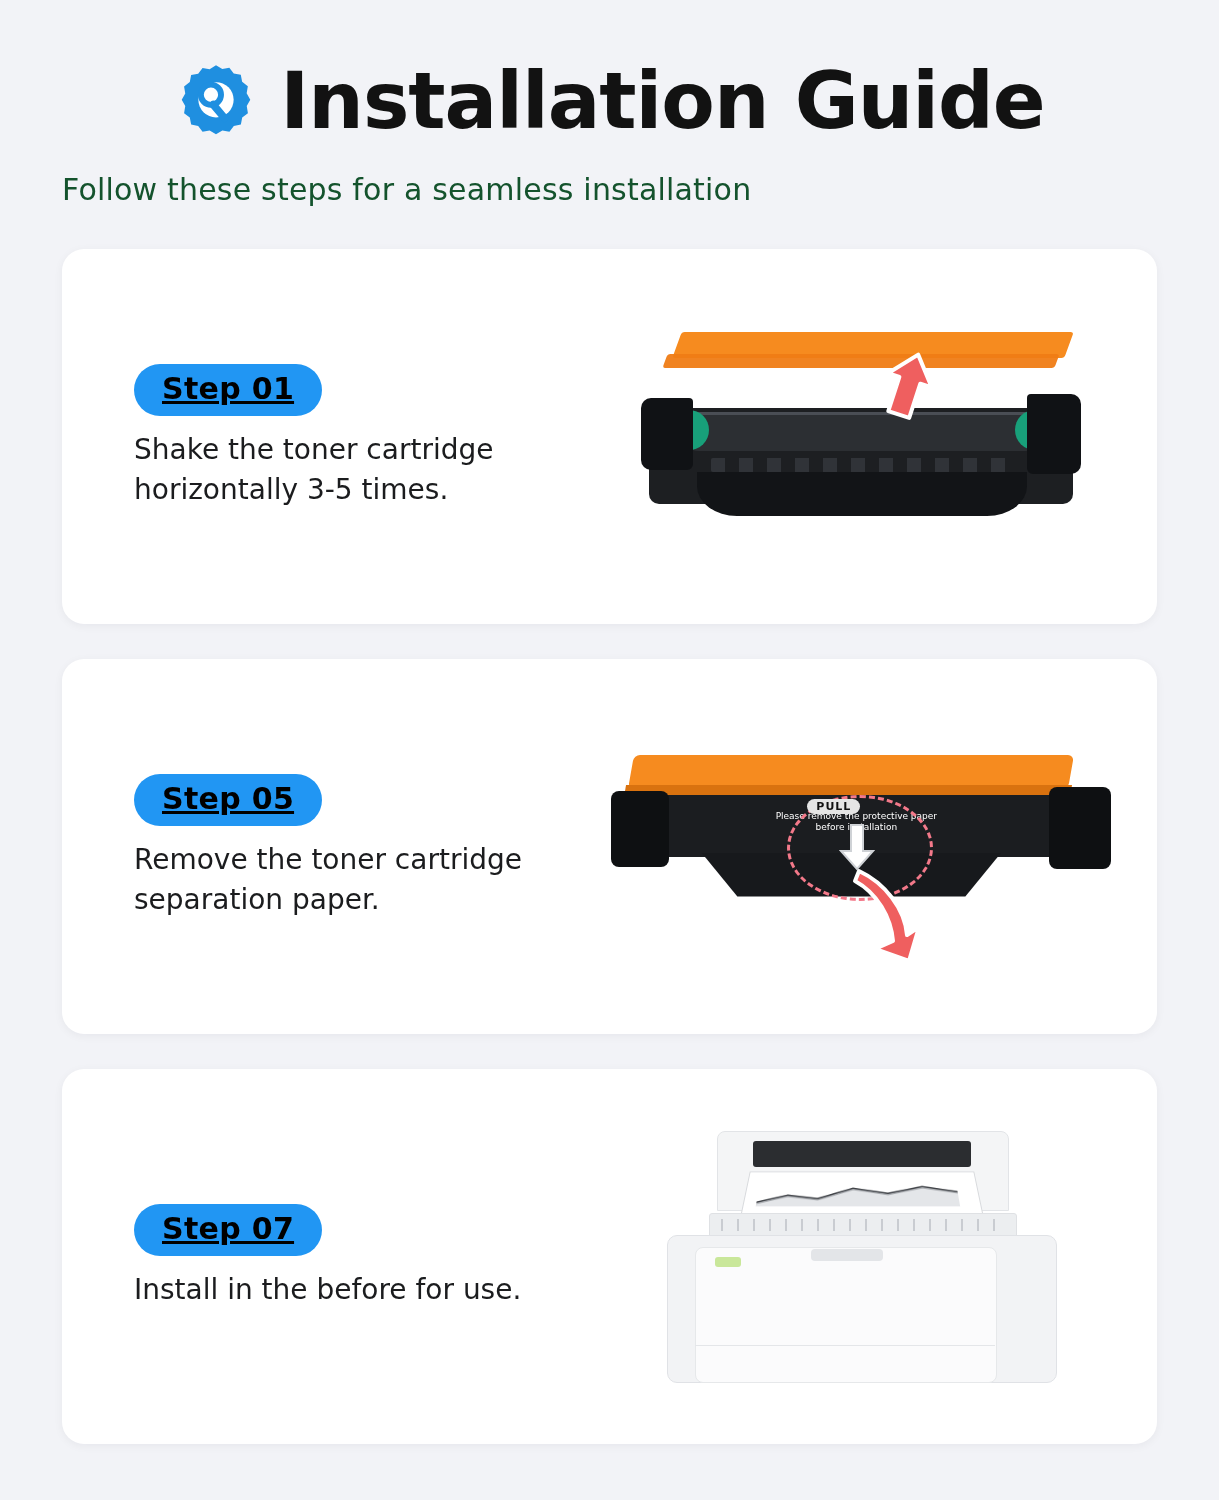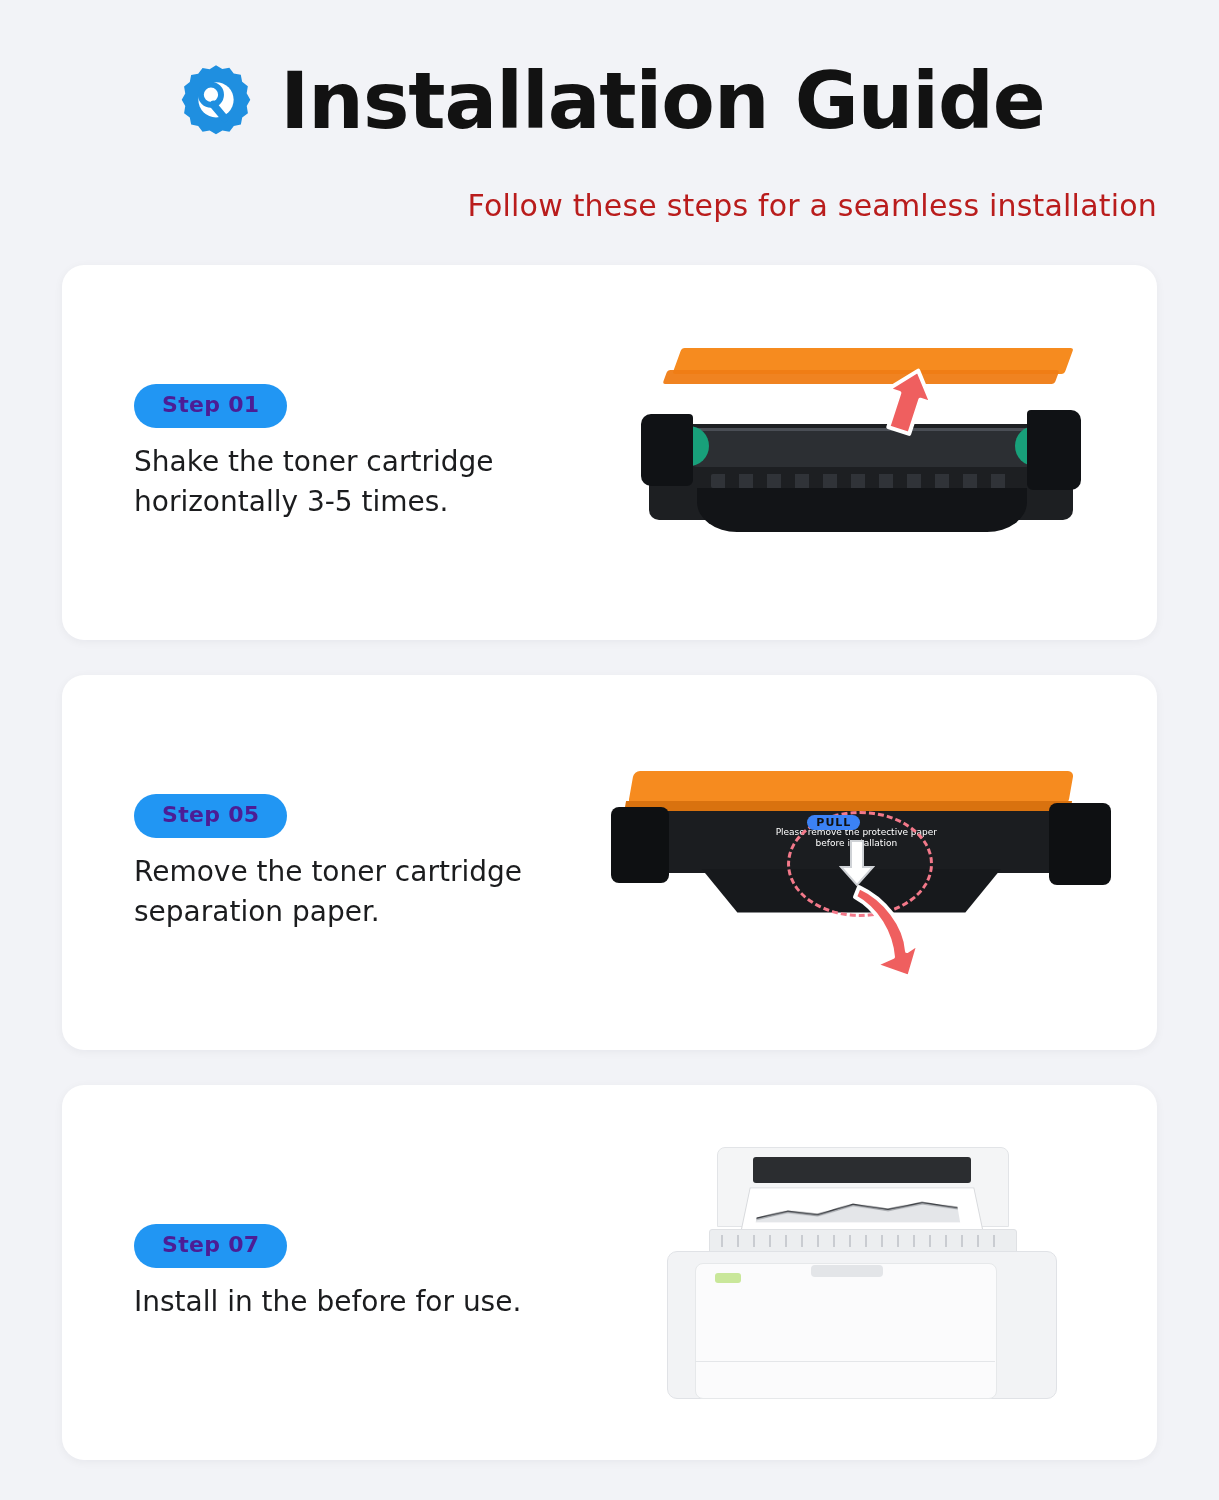--- a/index.html
+++ b/index.html
@@ -17,21 +17,21 @@
     width: 1219px;
     height: 1500px;
     box-sizing: border-box;
     padding: 0 62px;
     position: relative;
   }
 
   
   .header {
     padding-top: 56px;
-    text-align: right;
+    text-align: left;
   }
   .title-row {
     display: flex;
     align-items: center;
     justify-content: center;
     gap: 22px;
   }
   .gear-icon {
     width: 84px;
     height: 84px;
@@ -42,23 +42,23 @@
   .main-title {
     font-size: 78px;
     font-weight: 700;
     letter-spacing: -1px;
     color: #121212;
     line-height: 1;
     margin: 0;
     font-family: "DejaVu Sans", sans-serif;
   }
   .subtitle {
-    margin-top: 42px;
+    margin-top: 26px;
     font-size: 30px;
-    color: #b91c1c;
+    color: #14532d;
     font-weight: 400;
     letter-spacing: 0.2px;
   }
 
   
   .cards {
     margin-top: 42px;
     display: flex;
     flex-direction: column;
     gap: 35px;
@@ -79,27 +79,28 @@
     box-sizing: border-box;
     padding-left: 72px;
     display: flex;
     flex-direction: column;
     justify-content: center;
   }
   .step-badge {
     display: inline-block;
     align-self: flex-start;
     background: #2196f3;
-    color: #4c1d95;
-    font-size: 22px;
+    color: #000000;
+    font-size: 30px;
     font-weight: 700;
     border-radius: 26px;
     padding: 10px 28px 12px 28px;
     line-height: 1;
     letter-spacing: 0.3px;
+    text-decoration: underline;
   }
   .step-desc {
     margin-top: 14px;
     font-size: 28px;
     line-height: 1.42;
     color: #1b1c1e;
     max-width: 420px;
   }
   .card-visual {
     flex: 1;
@@ -286,21 +287,21 @@
     text-align: center;
     color: #ffffff;
     font-size: 9px;
     line-height: 1.25;
     font-family: "DejaVu Sans", sans-serif;
   }
   .c2-pull {
     position: absolute;
     left: 196px;
     top: 52px;
-    background: #3b82f6;
+    background: #e5e5e5;
     color: #111;
     font-size: 11px;
     font-weight: 700;
     letter-spacing: 1px;
     padding: 1px 9px;
     border-radius: 8px;
   }
   .c2-dashcircle {
     position: absolute;
     left: 176px;

